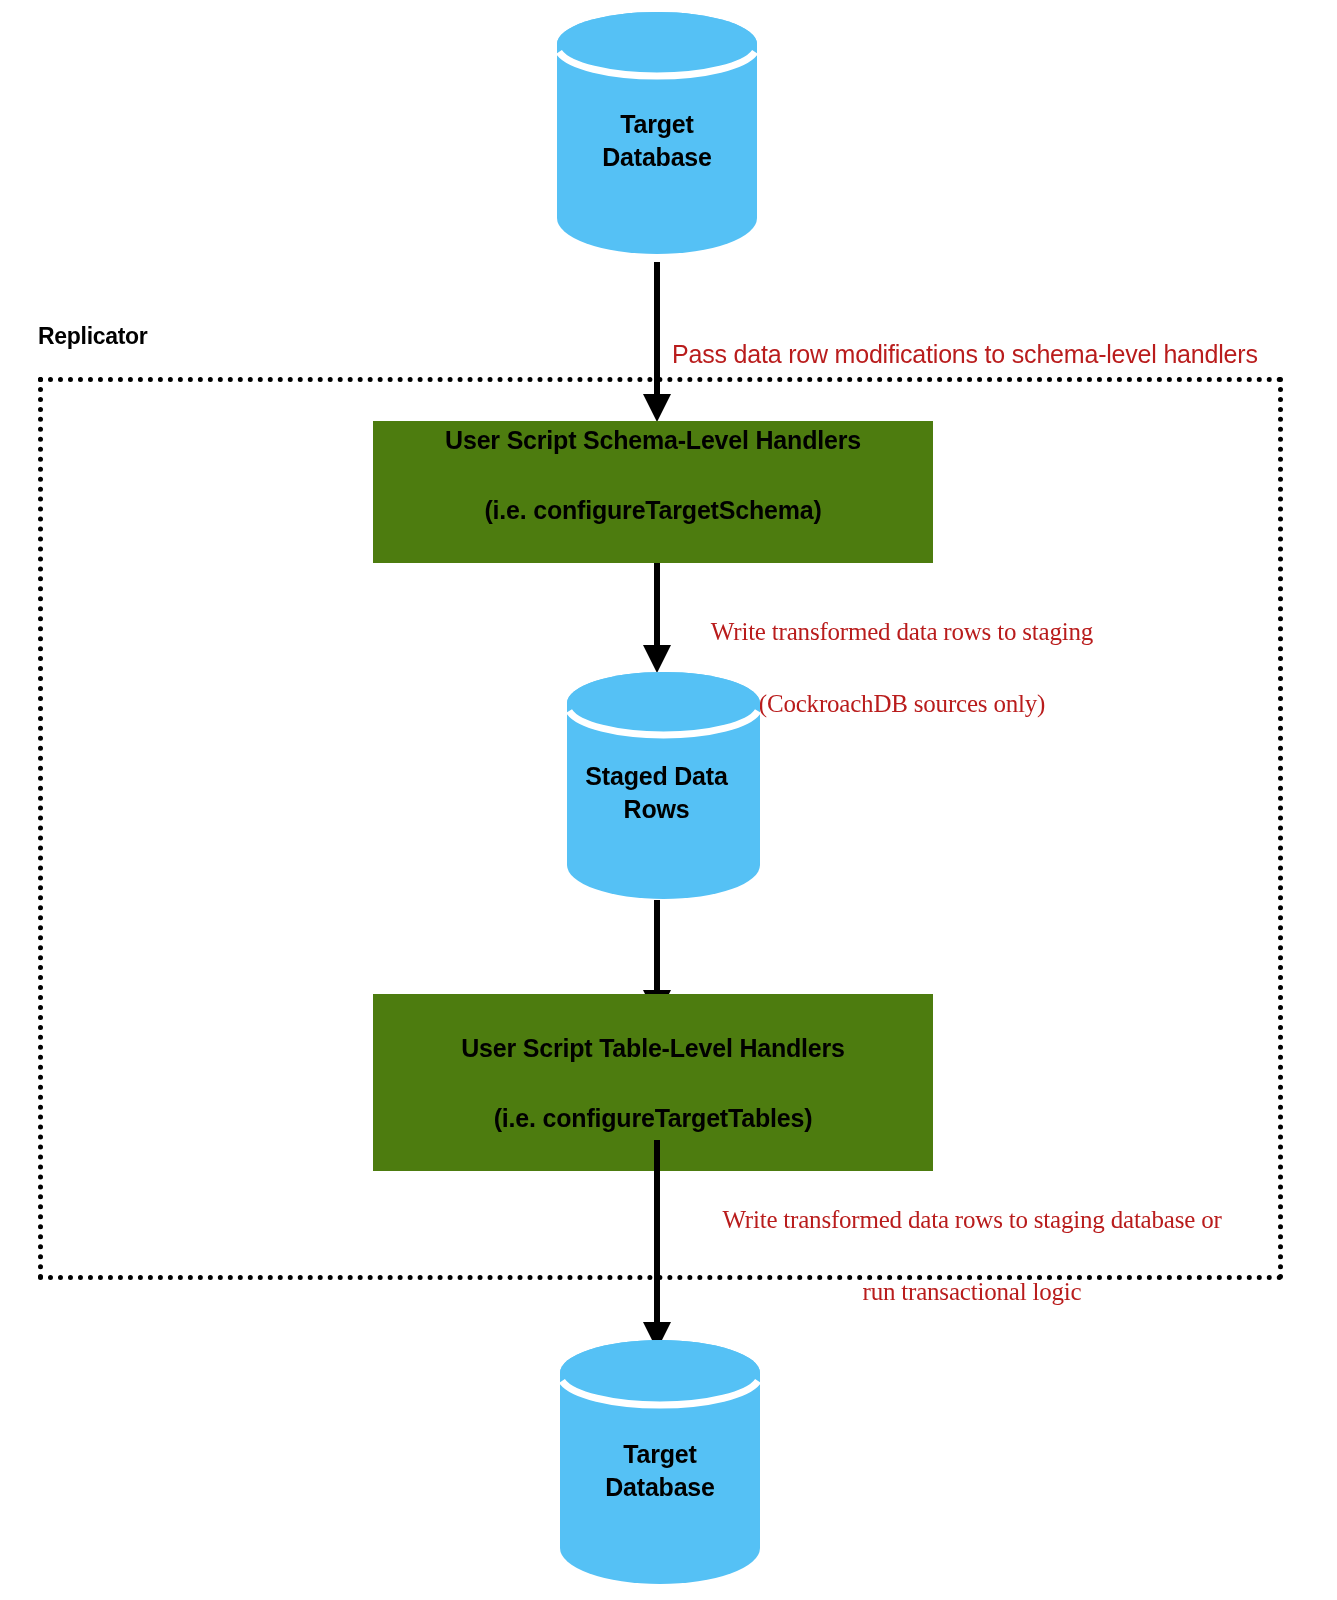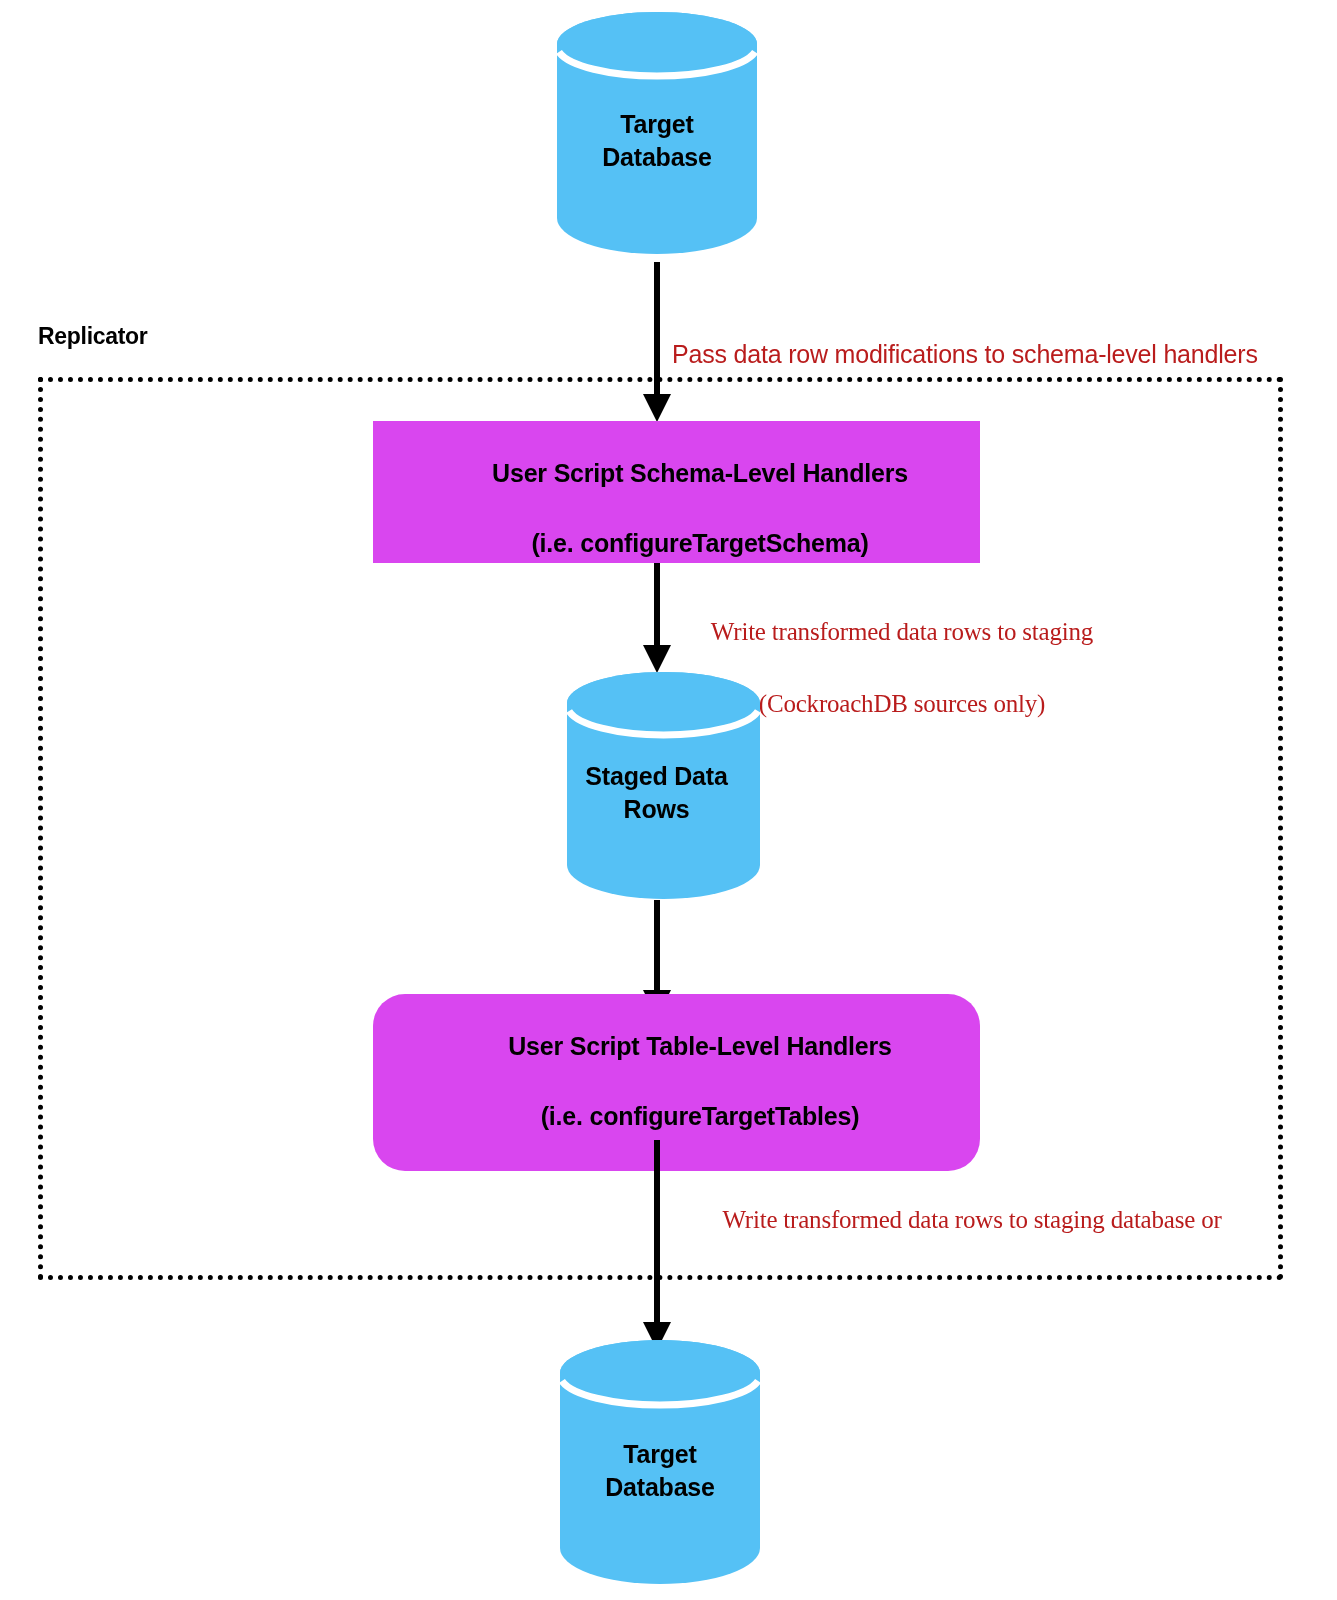--- a/index.html
+++ b/index.html
@@ -53,26 +53,25 @@
     font-size: 25px;
     font-weight: bold;
     line-height: 33px;
     letter-spacing: -0.2px;
     color: #000000;
     pointer-events: none;
   }
 
   
   .process-box {
-    background: #d946ef;
+    background: #4d7c0f;
     display: flex;
-    align-items: flex-start;
+    align-items: flex-end;
     justify-content: center;
     text-align: center;
-    padding-left: 47px;
   }
   .process-box .box-label {
     font-size: 25px;
     font-weight: bold;
     line-height: 35px;
     letter-spacing: -0.2px;
     color: #000000;
     white-space: pre-line;
   }
 
@@ -145,33 +144,34 @@
       <div>Staged Data</div>
       <div>Rows</div>
     </div>
   </div>
 
   <svg class="abs connector" style="left:637px; top:900px;" width="40" height="120" viewBox="0 0 40 120">
     <line x1="20" y1="0" x2="20" y2="98" stroke="#000000" stroke-width="6"></line>
     <polygon points="20,118 6,90 34,90" fill="#000000"></polygon>
   </svg>
 
-  <div class="abs process-box" style="left:373px; top:994px; width:560px; height:177px;border-radius:32px;">
+  <div class="abs process-box" style="left:373px; top:994px; width:560px; height:177px;">
     <div class="box-label">
       <div>User Script Table-Level Handlers</div>
       <div>(i.e. configureTargetTables)</div>
     </div>
   </div>
 
   <svg class="abs connector" style="left:637px; top:1140px;" width="40" height="212" viewBox="0 0 40 212">
     <line x1="20" y1="0" x2="20" y2="190" stroke="#000000" stroke-width="6"></line>
     <polygon points="20,210 6,182 34,182" fill="#000000"></polygon>
   </svg>
   <div class="abs edge-label center" style="left:672px; top:1166px; width:600px;">
     <div>Write transformed data rows to staging database or</div>
+    <div>run transactional logic</div>
   </div>
 
   <div class="abs cylinder" style="left:560px; top:1340px; width:200px; height:250px;">
     <svg class="cyl-svg" width="200" height="250" viewBox="0 0 200 250">
       <path d="M0,33 A100,33 0 0 1 200,33 L200,208 A100,36 0 0 1 0,208 Z" fill="#55c1f5"></path>
       <ellipse cx="100" cy="33" rx="100" ry="33" fill="#55c1f5"></ellipse>
       <path d="M2,41 A100,30 0 0 0 198,41" fill="none" stroke="#ffffff" stroke-width="7"></path>
     </svg>
     <div class="cyl-label" style="top:98px;">
       <div>Target</div>

